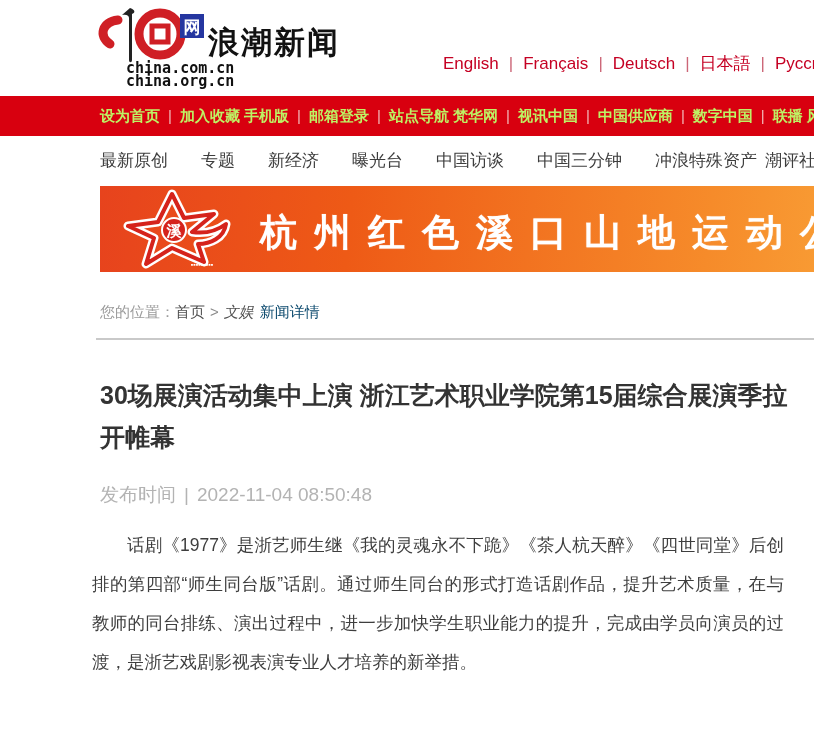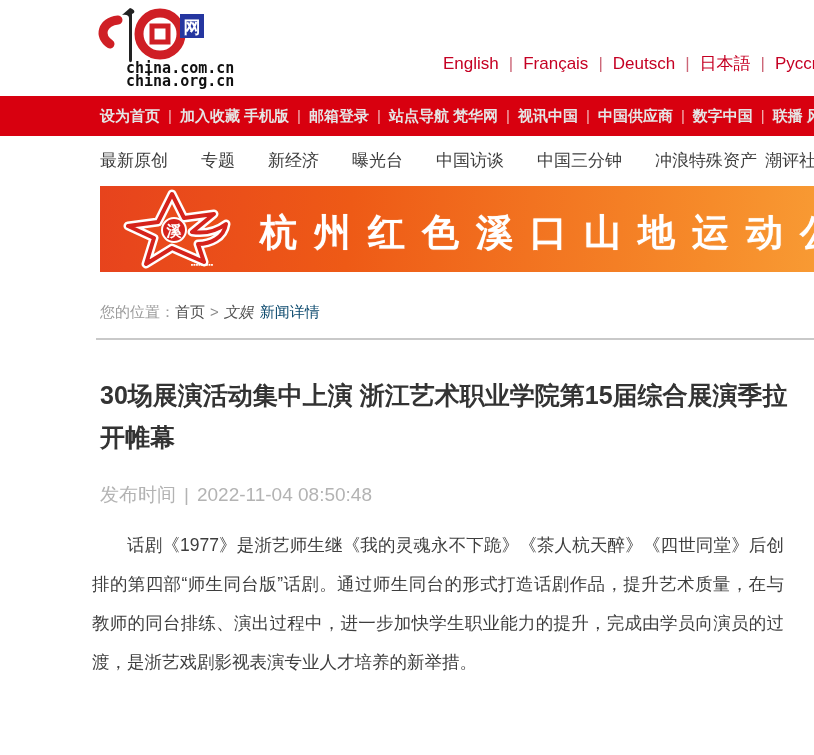--- a/index.html
+++ b/index.html
@@ -11,21 +11,21 @@
   .logo-wrap { position: absolute; left: 96px; top: 4px; width: 250px; height: 90px; }
   .logo-mark { position: absolute; left: 0; top: 2px; }
   .logo-urls { position: absolute; left: 30px; top: 58px; font-family: "DejaVu Sans Mono", monospace; font-size: 15px; line-height: 13px; color: #111; font-weight: bold; letter-spacing: 0px; }
   .brand { position: absolute; left: 112px; top: 18px; font-size: 31px; font-weight: 900; color: #111; letter-spacing: 2px; font-family: "Liberation Sans", sans-serif; }
   .langs { position: absolute; left: 443px; top: 52px; width: 371px; white-space: nowrap; overflow: hidden; font-size: 17px; color: #c50023; }
   .langs a { color: #c50023; text-decoration: none; }
   .langs .sep { color: #c97; margin: 0 10px; color: #cc6677; }
 
   
   .rednav { position: absolute; top: 96px; left: 0; width: 814px; height: 40px; background: #d8000f; line-height: 40px; white-space: nowrap; overflow: hidden; padding-left: 100px; font-size: 15px; font-weight: 600; }
-  .rednav a { color: #e5e5e5; text-decoration: none; }
+  .rednav a { color: #bef264; text-decoration: none; }
   .rednav .sep { color: #f2b9b9; margin: 0 8px; font-weight: 400; }
 
   
   .subnav { position: absolute; top: 136px; left: 0; width: 814px; height: 50px; background: #fff; line-height: 50px; white-space: nowrap; overflow: hidden; padding-left: 100px; font-size: 17px; color: #3d3d3d; }
   .subnav a { color: #3d3d3d; text-decoration: none; margin-right: 33px; }
   .subnav a.tight { margin-right: 8px; }
   .subnav a:last-child { margin-right: 0; }
 
   
   .banner { position: absolute; top: 186px; left: 100px; width: 714px; height: 86px; overflow: hidden;
@@ -63,20 +63,21 @@
         <circle cx="64" cy="28" r="21" fill="none" stroke="#cf1f25" stroke-width="9"></circle>
         <rect x="56" y="20" width="16" height="16" fill="none" stroke="#cf1f25" stroke-width="5"></rect>
 
         <rect x="84" y="8" width="24" height="24" fill="#2536a0"></rect>
         <text x="96" y="27" text-anchor="middle" font-size="17" font-weight="bold" fill="#ffffff" font-family="Liberation Sans, sans-serif">网</text>
       </svg>
       <div class="logo-urls">
         <div>china.com.cn</div>
         <div>china.org.cn</div>
       </div>
+      <div class="brand">浪潮新闻</div>
     </div>
 
     <div class="langs">
       <a href="#">English</a><span class="sep">|</span><a href="#">Français</a><span class="sep">|</span><a href="#">Deutsch</a><span class="sep">|</span><a href="#">日本語</a><span class="sep">|</span><a href="#">Русский язык</a>
     </div>
   </div>
 
   <div class="rednav">
     <a href="#">设为首页</a><span class="sep">|</span><a href="#">加入收藏 手机版</a><span class="sep">|</span><a href="#">邮箱登录</a><span class="sep">|</span><a href="#">站点导航 梵华网</a><span class="sep">|</span><a href="#">视讯中国</a><span class="sep">|</span><a href="#">中国供应商</a><span class="sep">|</span><a href="#">数字中国</a><span class="sep">|</span><a href="#">联播 风采中国</a>
   </div>

